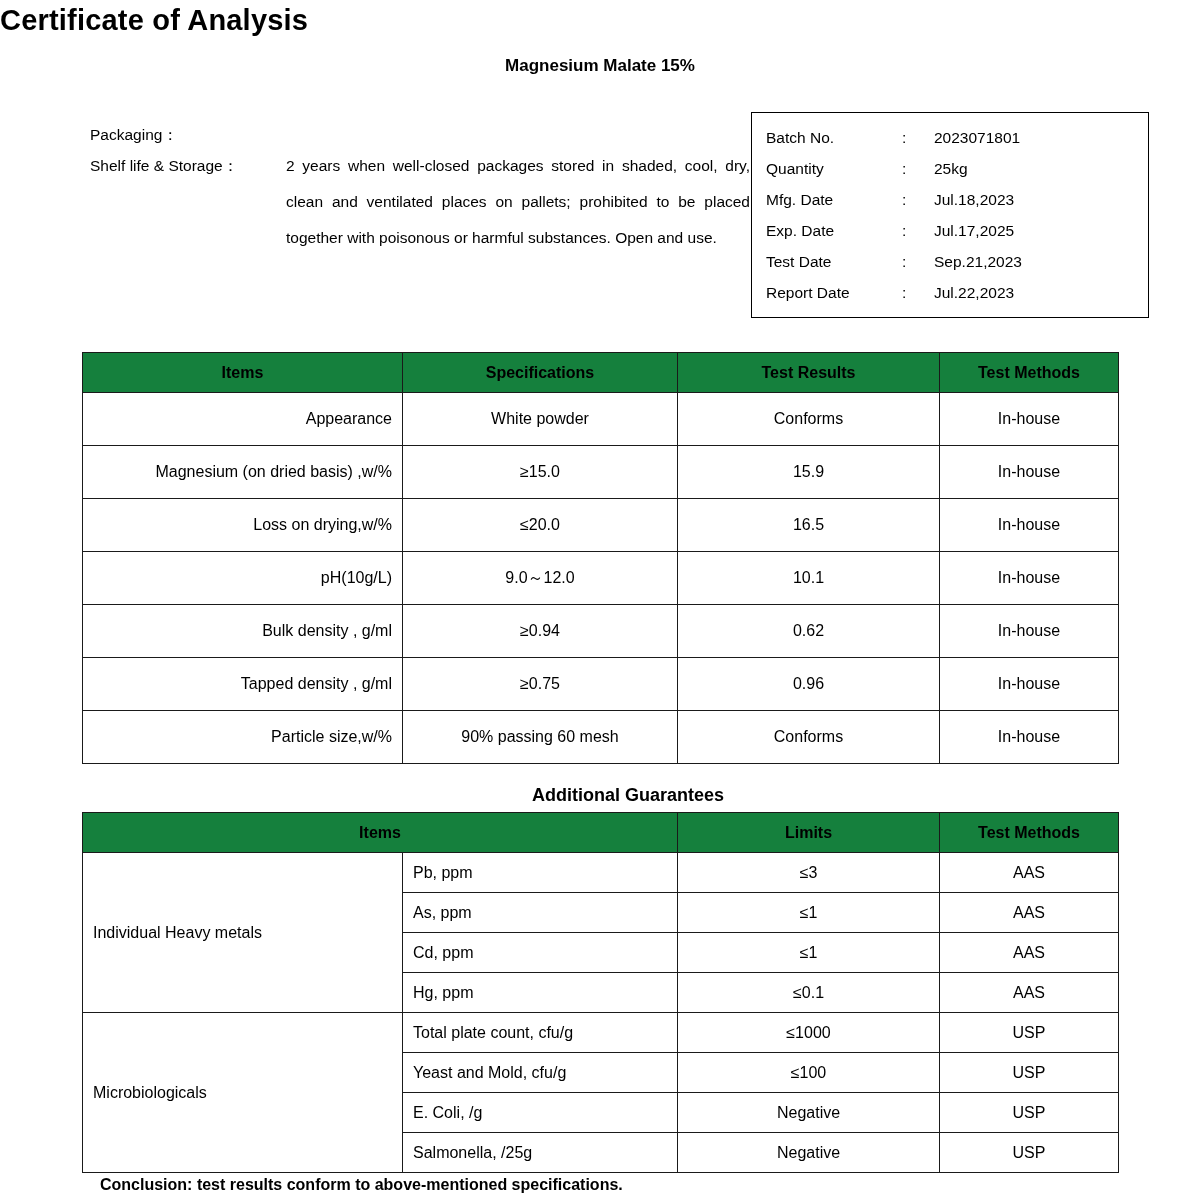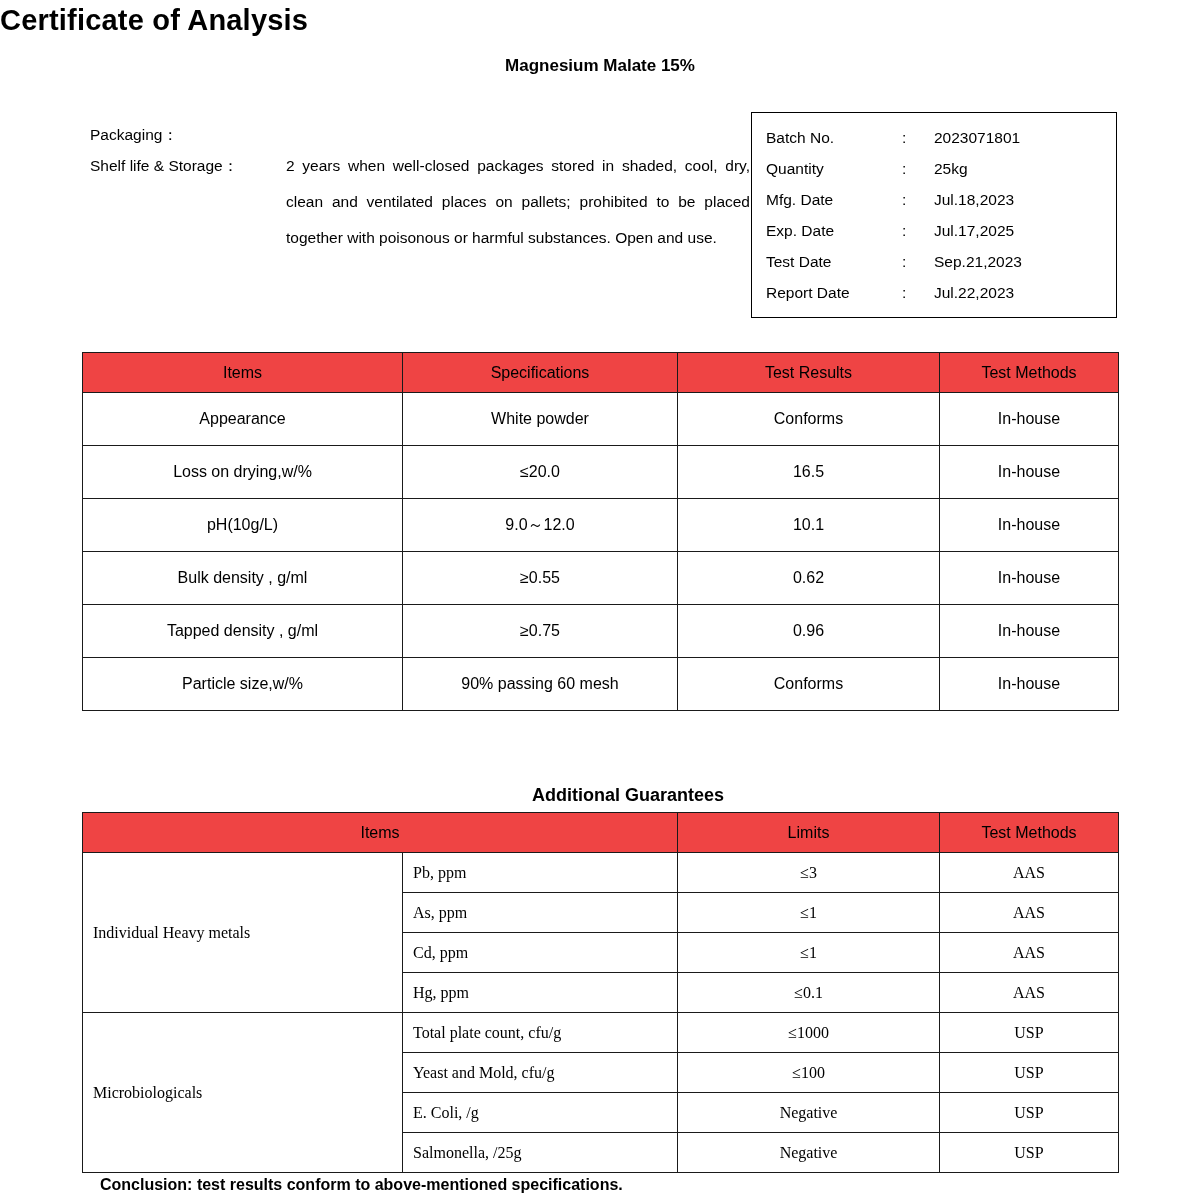--- a/index.html
+++ b/index.html
@@ -64,21 +64,21 @@
     text-align-last: left;
   }
   .pack-row.storage .pack-label {
     line-height: 36px;
   }
 
   
   .batch-box {
     position: absolute;
     left: 751px; top: 112px;
-    width: 366px;
+    width: 398px;
     height: 206px;
     border: 1.5px solid #000000;
     box-sizing: border-box;
     padding: 9px 0 0 14px;
     font-family: "Liberation Sans", sans-serif;
     font-size: 15.5px;
   }
   .batch-row {
     display: flex;
     line-height: 31px;
@@ -96,54 +96,54 @@
     font-family: "Liberation Sans", sans-serif;
   }
   table.coa th, table.coa td {
     border: 1.4px solid #1a1a1a;
     padding: 0 10px;
     font-weight: normal;
     font-size: 16px;
     vertical-align: middle;
   }
   table.coa th {
-    background: #ef4444;
-    font-weight: normal;
+    background: #15803d;
+    font-weight: bold;
     font-size: 16px;
     text-align: center;
     height: 39px;
   }
 
   
   #spec-table {
     left: 82px;
     top: 352px;
     width: 1036px;
   }
   #spec-table td { height: 52px; }
-  #spec-table td.c-item   { text-align: center; }
+  #spec-table td.c-item   { text-align: right; }
   #spec-table td.c-center { text-align: center; }
 
   
   .ag-title {
     position: absolute;
     left: 0; top: 785px;
     width: 1200px;
     text-align: center;
     font-weight: bold;
     font-size: 18px;
     font-family: "Liberation Sans", sans-serif;
     padding-left: 28px;
   }
   #ag-table {
     left: 82px;
     top: 812px;
     width: 1036px;
   }
-  #ag-table td { height: 39px; font-family: Liberation Serif, serif; }
+  #ag-table td { height: 39px; }
   #ag-table td.c-group { text-align: left; margin-left: 8px; }
   #ag-table td.c-sub   { text-align: left; }
   #ag-table td.c-center{ text-align: center; }
 
   
   .conclusion {
     position: absolute;
     left: 100px;
     top: 1176px;
     font-family: "Liberation Sans", sans-serif;
@@ -216,34 +216,40 @@
     </tr>
   </thead>
   <tbody id="spec-body">
       <tr>
         <td class="c-item">Appearance</td>
         <td class="c-center">White powder</td>
         <td class="c-center">Conforms</td>
         <td class="c-center">In-house</td>
       </tr>
       <tr>
+        <td class="c-item">Magnesium (on dried basis) ,w/%</td>
+        <td class="c-center">≥15.0</td>
+        <td class="c-center">15.9</td>
+        <td class="c-center">In-house</td>
+      </tr>
+      <tr>
         <td class="c-item">Loss on drying,w/%</td>
         <td class="c-center">≤20.0</td>
         <td class="c-center">16.5</td>
         <td class="c-center">In-house</td>
       </tr>
       <tr>
         <td class="c-item">pH(10g/L)</td>
         <td class="c-center">9.0～12.0</td>
         <td class="c-center">10.1</td>
         <td class="c-center">In-house</td>
       </tr>
       <tr>
         <td class="c-item">Bulk density , g/ml</td>
-        <td class="c-center">≥0.55</td>
+        <td class="c-center">≥0.94</td>
         <td class="c-center">0.62</td>
         <td class="c-center">In-house</td>
       </tr>
       <tr>
         <td class="c-item">Tapped density , g/ml</td>
         <td class="c-center">≥0.75</td>
         <td class="c-center">0.96</td>
         <td class="c-center">In-house</td>
       </tr>
       <tr>

